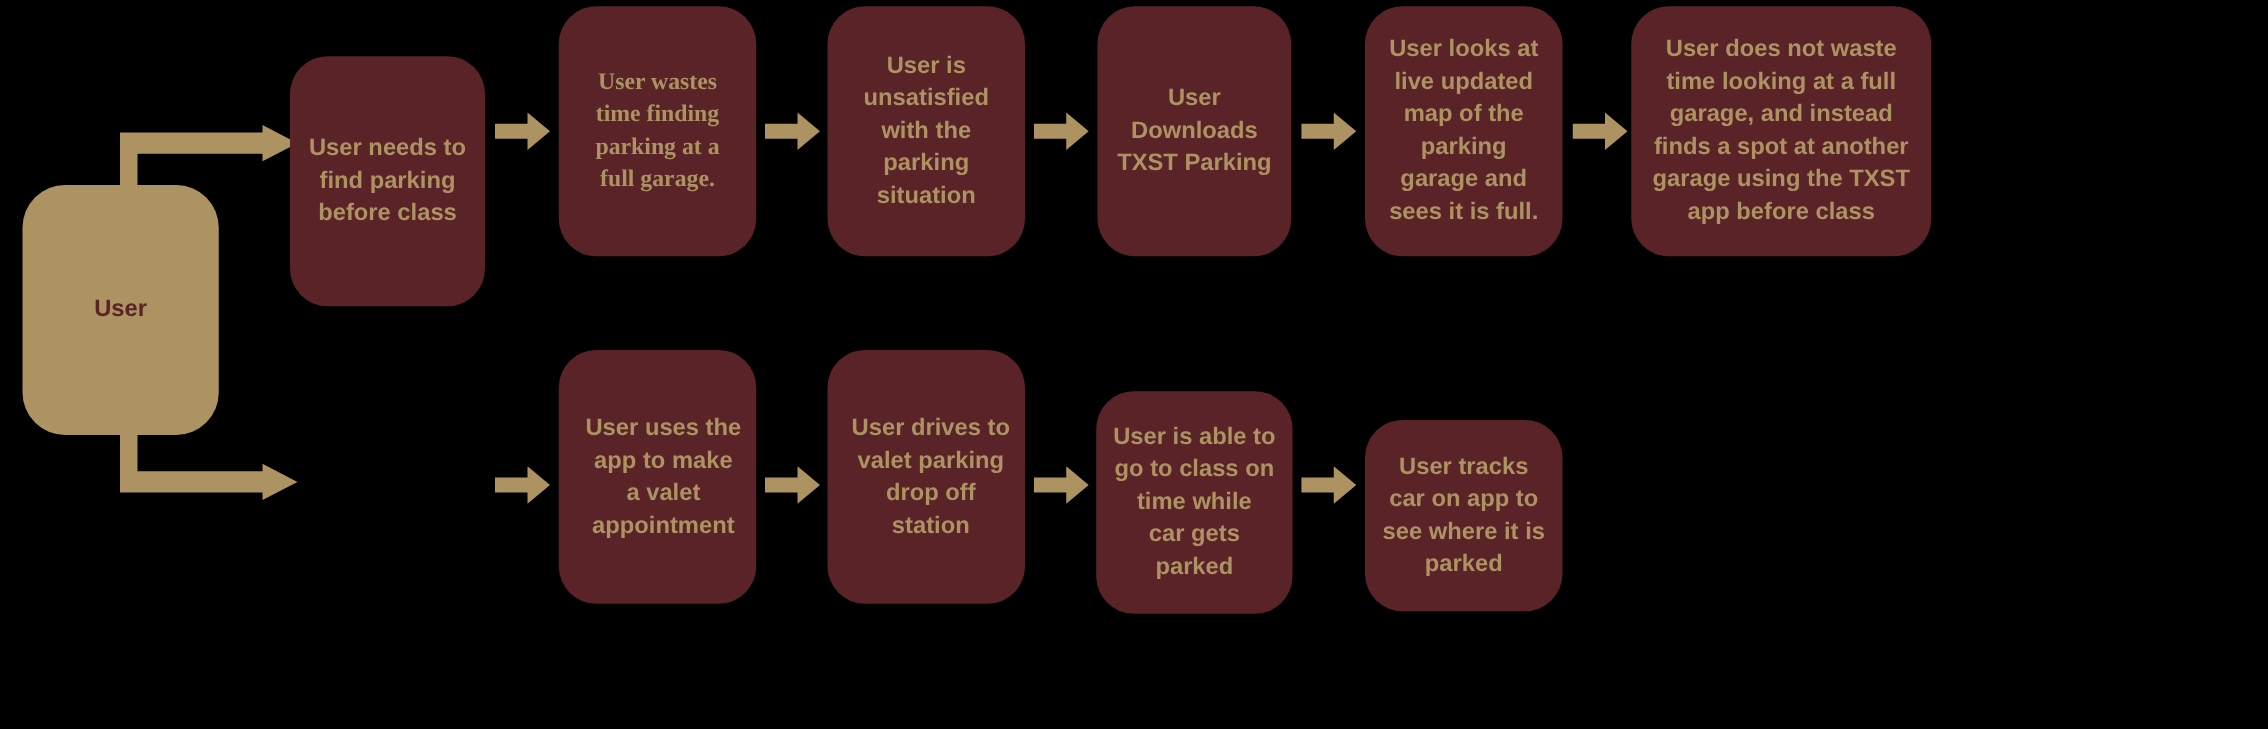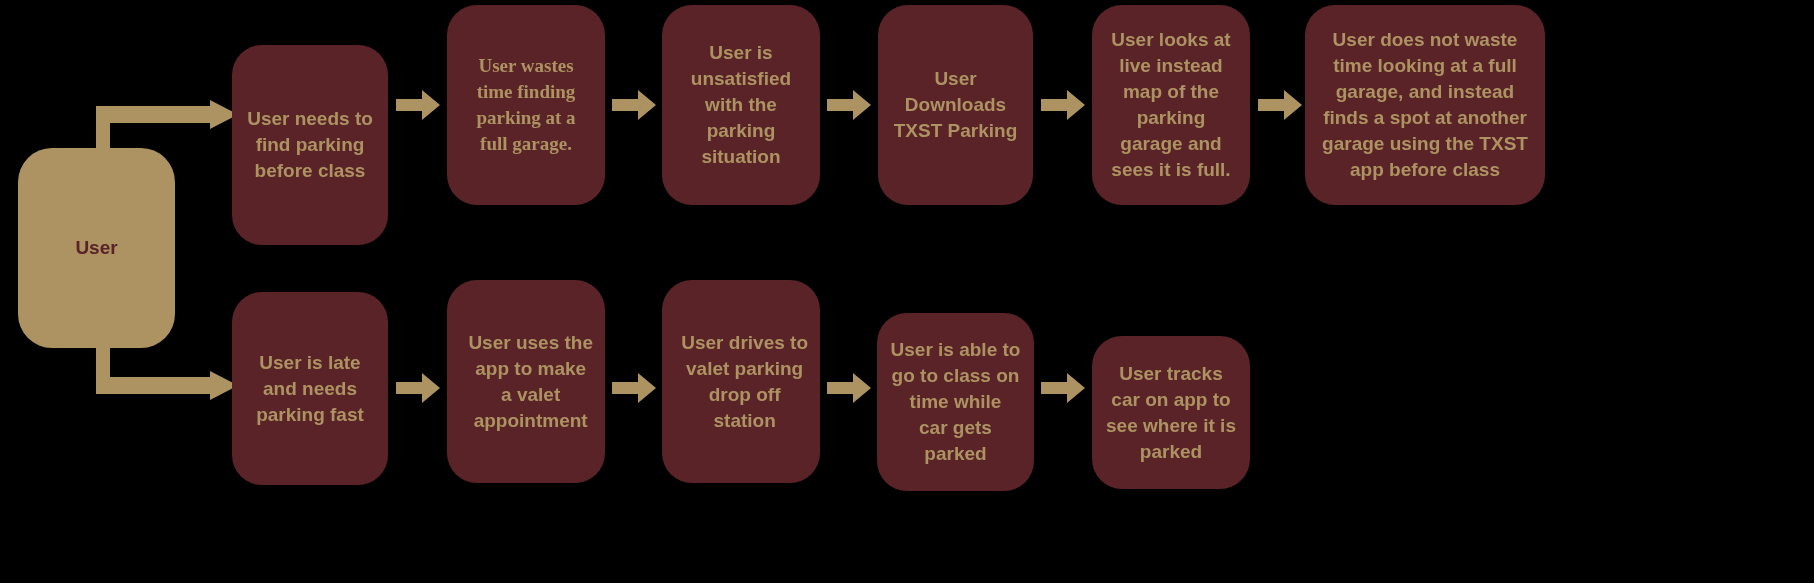--- a/index.html
+++ b/index.html
@@ -104,21 +104,21 @@
   </div>
 
   <div class="node node-step" style="left:878px; top:5px; width:155px; height:200px;">
     <span class="node-label">User
 Downloads
 TXST Parking</span>
   </div>
 
   <div class="node node-step" style="left:1092px; top:5px; width:158px; height:200px;">
     <span class="node-label">User looks at
-live instead
+live updated
 map of the
 parking
 garage and
 sees it is full.</span>
   </div>
 
   <div class="node node-step" style="left:1305px; top:5px; width:240px; height:200px;">
     <span class="node-label">User does not waste
 time looking at a full
 garage, and instead
@@ -146,25 +146,20 @@
     <svg width="44" height="30" viewBox="0 0 44 30">
         <path d="M0,9 L26,9 L26,0 L44,15 L26,30 L26,21 L0,21 Z" fill="#AD9362"></path>
       </svg>
   </div>
   <div class="arrow" style="left:1258px; top:90px; width:44px; height:30px;">
     <svg width="44" height="30" viewBox="0 0 44 30">
         <path d="M0,9 L26,9 L26,0 L44,15 L26,30 L26,21 L0,21 Z" fill="#AD9362"></path>
       </svg>
   </div>
 
-  <div class="node node-step" style="left:232px; top:292px; width:156px; height:193px;">
-    <span class="node-label">User is late
-and needs
-parking fast</span>
-  </div>
 
   <div class="node node-step" style="left:447px; top:280px; width:158px; height:203px;justify-content:flex-end;">
     <span class="node-label">User uses the
 app to make
 a valet
 appointment</span>
   </div>
 
   <div class="node node-step" style="left:662px; top:280px; width:158px; height:203px;justify-content:flex-end;">
     <span class="node-label">User drives to

